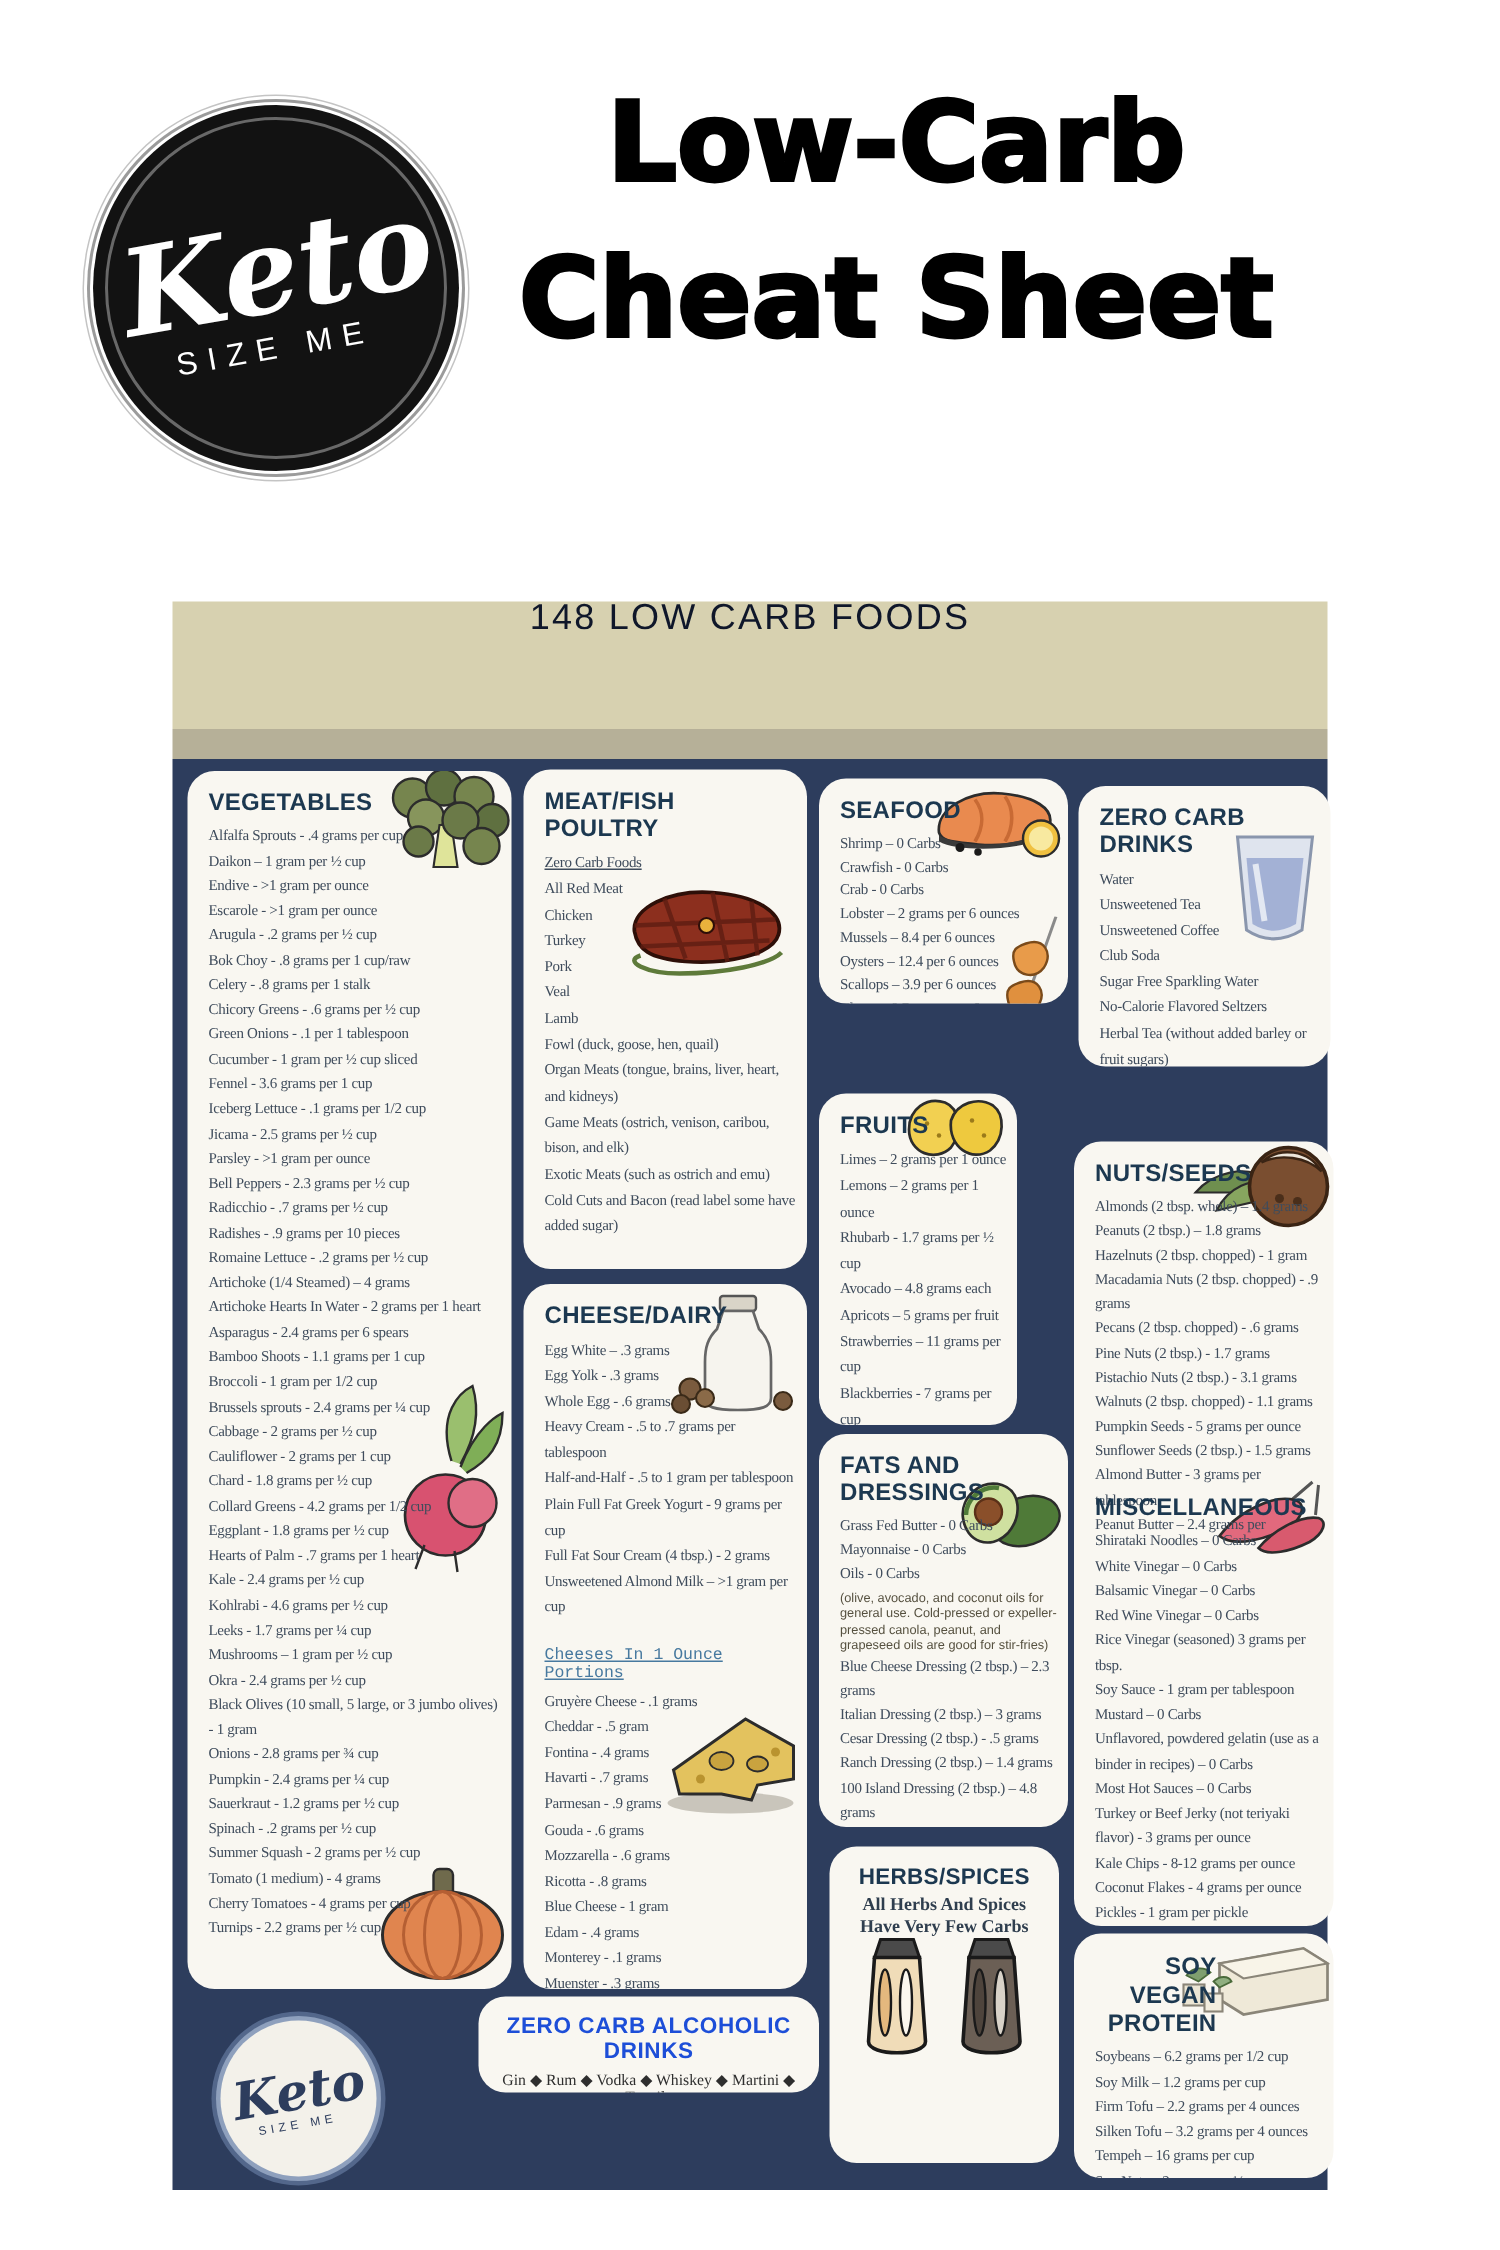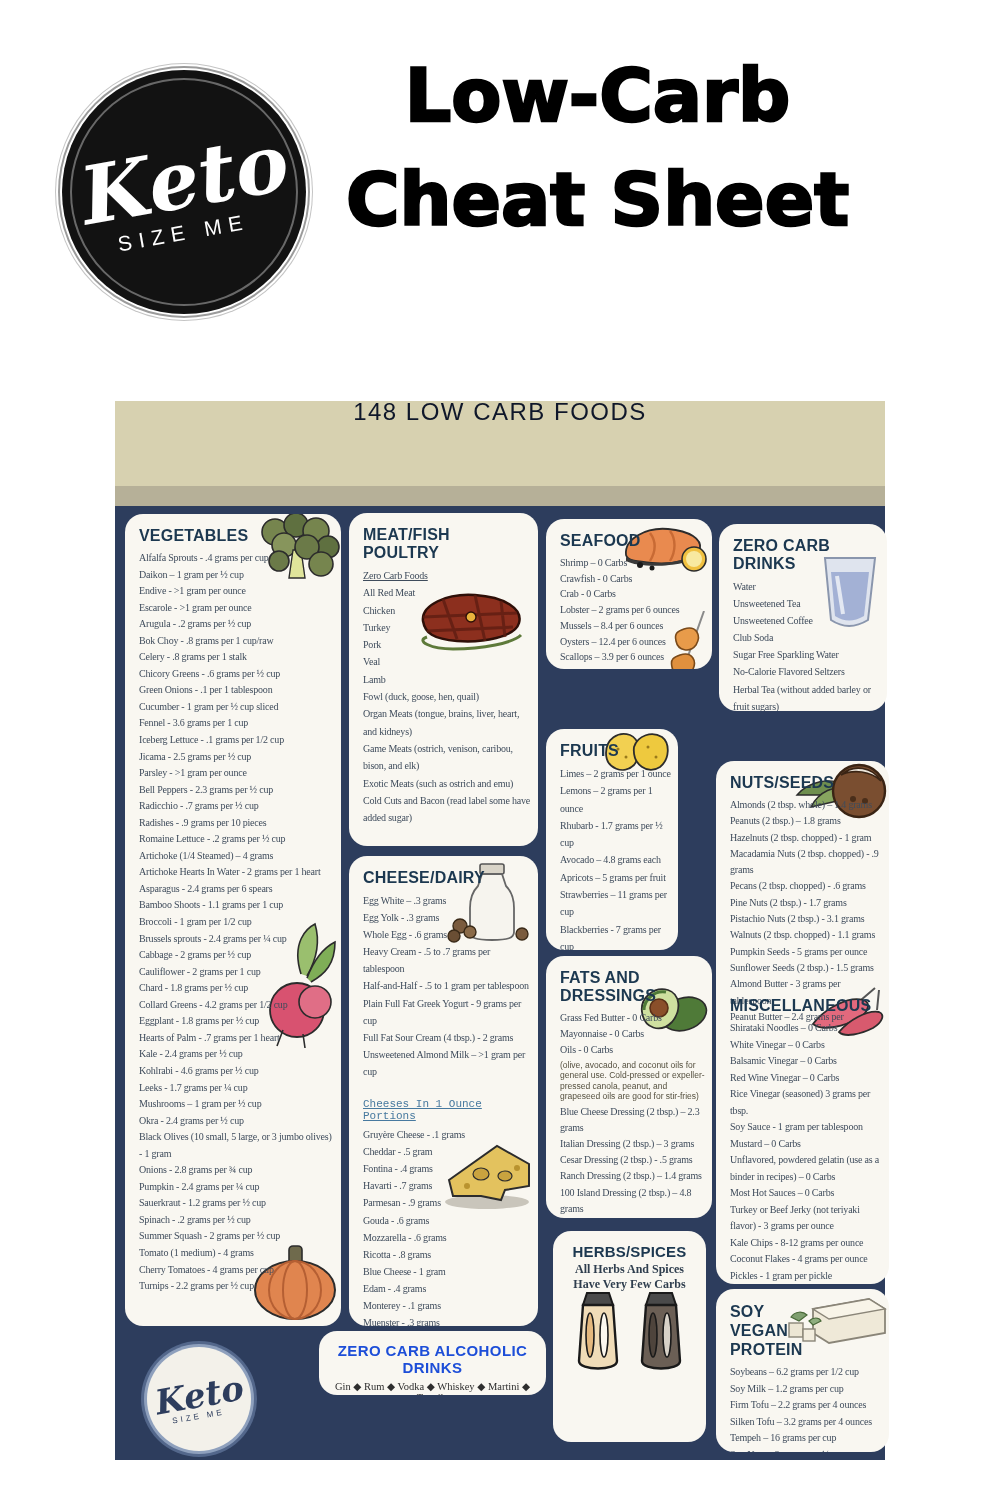--- a/index.html
+++ b/index.html
@@ -55,21 +55,21 @@
   #card-herbs .title{padding:12px 0 2px 0;text-align:center;font-size:15px;}
   .herbs-text{font-family:"Liberation Serif",serif;font-size:12px;line-height:15px;color:#2f3e4e;font-weight:bold;
     width:86%;margin:0 auto;position:relative;z-index:2;}
   #card-drinks{left:719px;top:524px;width:168px;height:187px;}
   #card-drinks .li{line-height:17.1px;}
   #card-nuts{left:716px;top:717px;width:173px;height:261px;margin-top:44px;}
   #card-nuts .li{line-height:16.3px;}
   #card-misc{left:716px;top:984px;width:173px;height:300px;}
   #card-misc .li{line-height:16.5px;}
   #card-soy{left:716px;top:1289px;width:173px;height:163px;}
-  #card-soy .title{padding-right:78px;line-height:19px;}
+  #card-soy .title{padding-right:78px;line-height:19px;text-align:right;}
   #card-soy .li{line-height:16.5px;}
   #card-alcohol{left:319px;top:1331px;width:227px;height:64px;text-align:center;}
   .alc-title{font-weight:bold;font-size:15px;color:#1d4ed8;letter-spacing:.4px;margin-top:11px;}
   .alc-items{font-family:"Liberation Serif",serif;font-size:10.5px;color:#2e2e2e;margin-top:4px;}
 
   
   .logo-bottom{position:absolute;left:147px;top:1347px;width:104px;height:104px;border-radius:50%;
     background:#f3f1ea;display:flex;flex-direction:column;align-items:center;justify-content:center;
     box-shadow:0 0 0 3px #8ea0bd,0 0 0 6px #53678b;}
   .logo-bottom .keto-script{font-size:34px;line-height:34px;color:#2d3d5d;}

